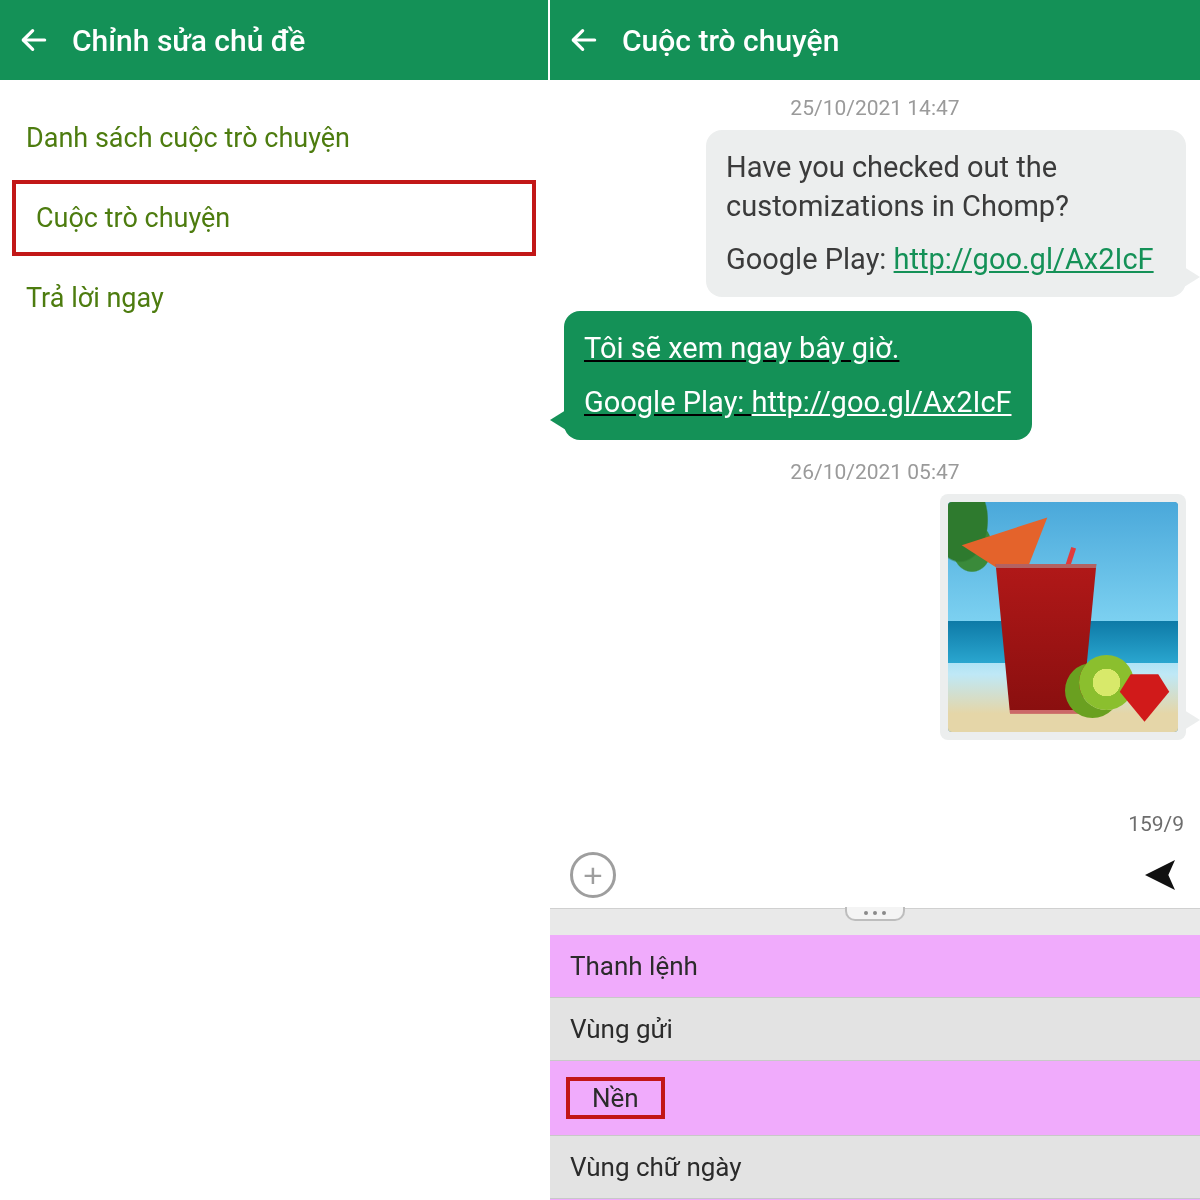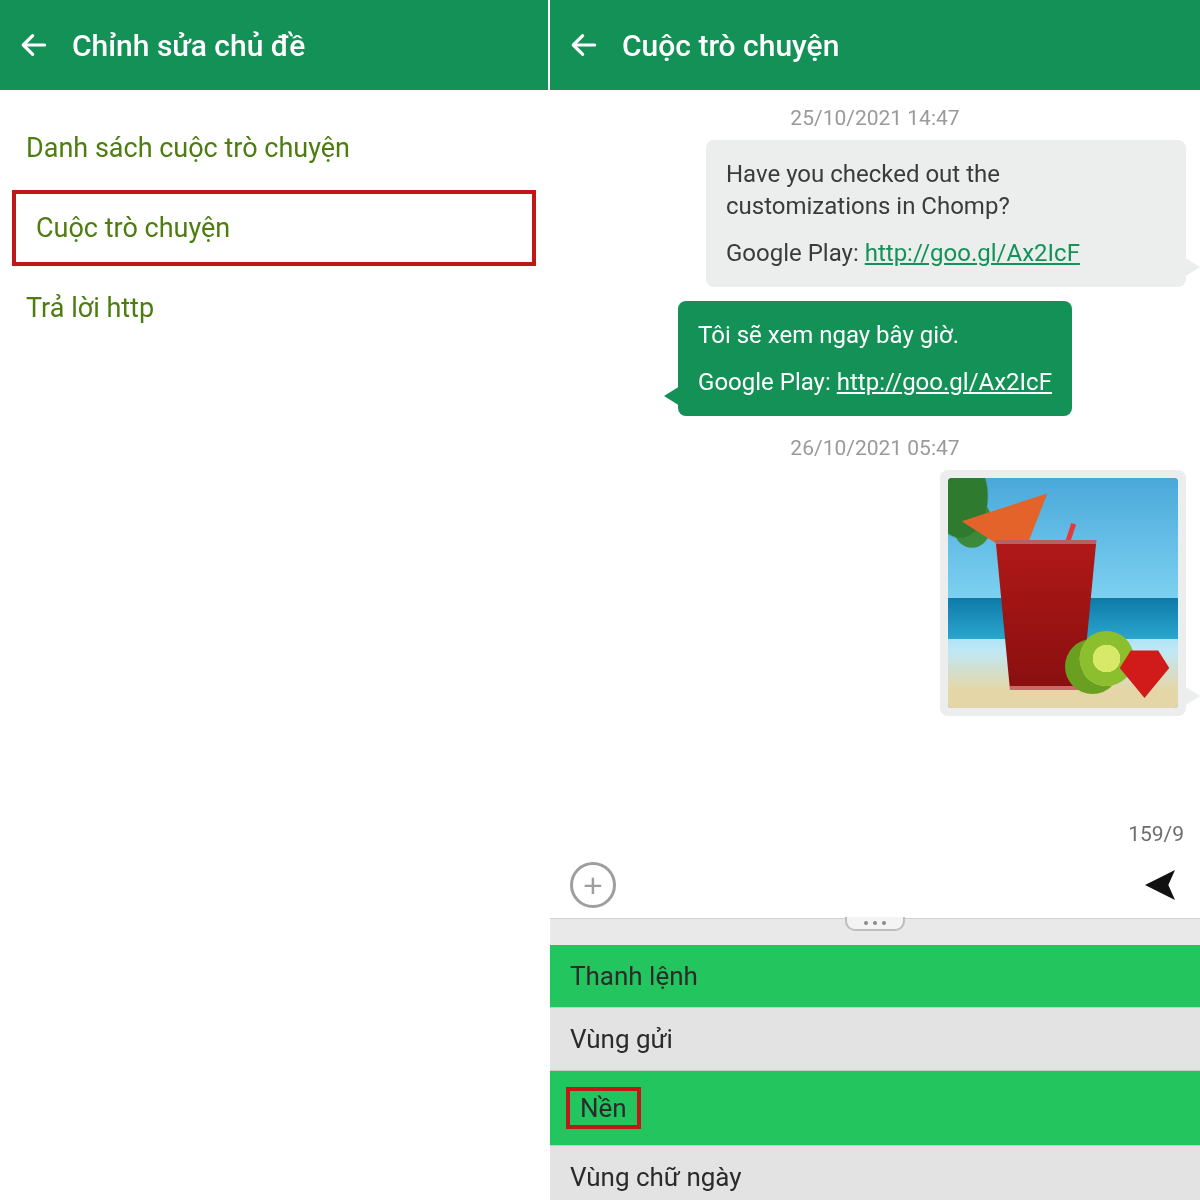--- a/index.html
+++ b/index.html
@@ -5,38 +5,38 @@
   * { margin: 0; padding: 0; box-sizing: border-box; }
   html, body { width: 1200px; height: 1200px; font-family: Roboto, Arial, sans-serif; background: #fff; }
   .container { display: flex; width: 1200px; height: 1200px; }
 
   
   .panel { position: relative; background: #fff; }
   .panel-left  { width: 550px; border-right: 2px solid #fff; }
   .panel-right { width: 650px; }
 
   
-  .appbar { height: 90px; background: #149157; display: flex; align-items: center; padding: 0 18px; gap: 22px; }
+  .appbar { height: 80px; background: #149157; display: flex; align-items: center; padding: 0 18px; gap: 22px; }
   .appbar .title { color: #fff; font-size: 30px; font-weight: 500; }
   .appbar .back svg { display:block; }
 
   
   .settings-list { padding: 22px 0; }
   .settings-item { font-size: 27px; color: #4d7c0f; padding: 20px 26px; }
   .highlight-box { border: 4px solid #c21717; padding: 6px 6px; margin: 6px 12px; }
   .highlight-box .settings-item { padding: 12px 14px; }
 
   
   .chat { padding: 10px 14px 0 14px; height: 730px; display:flex; flex-direction:column; }
   .ts { text-align:center; color:#9a9a9a; font-size:21px; margin: 6px 0 10px; }
   .row { display:flex; margin-bottom:14px; }
   .row.in  { justify-content:flex-end; }
-  .row.out { justify-content:center; }
+  .row.out { justify-content:flex-start;text-decoration:underline; }
 
-  .bubble { max-width: 480px; border-radius: 8px; padding: 18px 20px; font-size:24px; line-height:1.35; position:relative; }
+  .bubble { max-width: 480px; border-radius: 16px; padding: 18px 20px; font-size:29px; line-height:1.35; position:relative; }
   .bubble.in  { background:#eceeee; color:#3b3b3b; }
   .bubble.out { background:#149157; color:#fff; }
   .bubble a.link-in  { color:#149157; text-decoration: underline; }
   .bubble a.link-out { color:#fff; text-decoration: underline; }
 
   
   .bubble.in::after{
     content:""; position:absolute; right:-14px; bottom:10px;
     border-width:10px 0 10px 16px; border-style:solid; border-color:transparent transparent transparent #eceeee;
   }
@@ -74,23 +74,23 @@
   
   .compose{ height:66px; display:flex; align-items:center; justify-content:space-between; padding:0 20px; }
   .attach-btn{ width:46px; height:46px; border:3px solid #9e9e9e; border-radius:50%; display:flex; align-items:center; justify-content:center; color:#9e9e9e; font-size:34px; font-weight:300; background:transparent; }
   .send-btn svg{ display:block; }
 
   
   .sheet{ position:relative; background:#e9e9e9; border-top:1px solid #d0d0d0; }
   .sheet-handle{ height:26px; display:flex; justify-content:center; align-items:flex-start; }
   .sheet-handle .bar{ width:60px; height:14px; border:2px solid #bdbdbd; border-top:none; border-radius:0 0 10px 10px; margin-top:-2px; background:#f4f4f4; display:flex; justify-content:center; align-items:center; gap:5px;}
   .sheet-handle .dot{ width:4px;height:4px;border-radius:50%;background:#8a8a8a;}
-  .opt{ font-size:26px; color:#2b2b2b; padding:16px 20px; border-bottom:1px solid #c8c8c8; background:#22c55e; }
+  .opt{ font-size:26px; color:#2b2b2b; padding:16px 20px; border-bottom:1px solid #c8c8c8; background:#f0abfc; }
   .opt:nth-child(odd){ background:#e3e3e3; }
-  .opt-highlight{ display:inline-block; border:4px solid #c21717; padding:2px 10px; margin-left:-4px; }
+  .opt-highlight{ display:inline-block; border:4px solid #c21717; padding:2px 22px; margin-left:-4px; }
 </style>
 </head>
 <body>
 
 <div class="container">
 
   <div class="panel panel-left">
     <div class="appbar">
       <span class="back">
         <svg width="32" height="32" viewBox="0 0 24 24" fill="none" stroke="#fff" stroke-width="2.4" stroke-linecap="round" stroke-linejoin="round">
@@ -99,21 +99,21 @@
           </svg>
       </span>
       <span class="title">Chỉnh sửa chủ đề</span>
     </div>
 
     <div class="settings-list">
       <div class="settings-item">Danh sách cuộc trò chuyện</div>
       <div class="highlight-box">
         <div class="settings-item">Cuộc trò chuyện</div>
       </div>
-      <div class="settings-item">Trả lời http</div>
+      <div class="settings-item">Trả lời ngay</div>
     </div>
   </div>
 
   <div class="panel panel-right">
     <div class="appbar">
       <span class="back">
         <svg width="32" height="32" viewBox="0 0 24 24" fill="none" stroke="#fff" stroke-width="2.4" stroke-linecap="round" stroke-linejoin="round">
             <line x1="20" y1="12" x2="4" y2="12"></line>
             <polyline points="11 5 4 12 11 19"></polyline>
           </svg>

